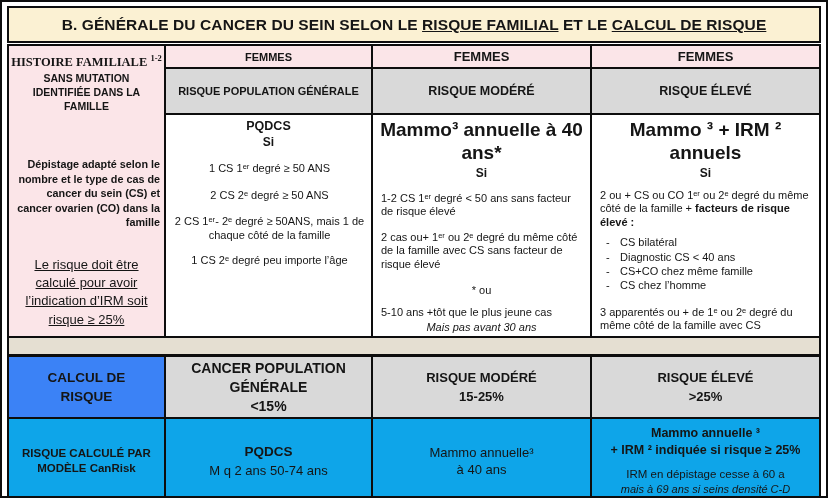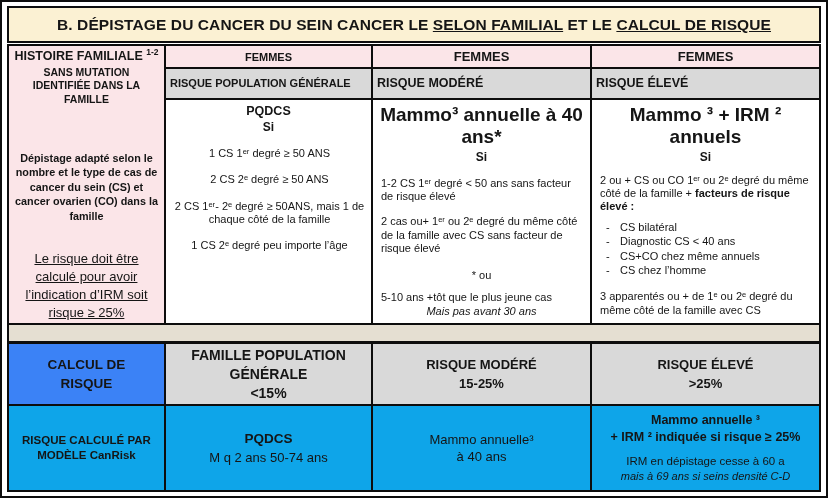--- a/index.html
+++ b/index.html
@@ -39,34 +39,34 @@
   tr.femmes-row td {
     background: #fbe5e8;
     text-align: center; font-weight: bold;
     vertical-align: middle; height: 23px;
     font-size: 13px; padding: 1px 2px;
   }
   tr.femmes-row td.small-femmes { font-size: 11px; }
 
   tr.risk-row td {
     background: #d9d9d9;
-    text-align: left; font-weight: bold;
-    vertical-align: middle; height: 30px;
+    text-align: center; font-weight: bold;
+    vertical-align: middle; height: 46px;
     font-size: 12.5px; line-height: 1.3; padding: 1px 4px;
   }
   tr.risk-row td.small-risk { font-size: 11px; }
 
   td.left-header {
     background: #ffffff; text-align: center;
     vertical-align: top; padding-top: 8px;
   }
-  .fam-heading { font-weight: bold; font-size: 12.5px; line-height: 1.25; }
+  .fam-heading { font-weight: bold; font-size: 12.5px; line-height: 1.25; font-family: Liberation Serif, serif; }
   .fam-heading sup { font-size: 8.5px; }
   .fam-sub { font-weight: bold; font-size: 10.5px; line-height: 1.3; margin-top: 1px; padding: 0 4px; }
-  .fam-para { font-weight: bold; font-size: 10.8px; line-height: 1.35; margin-top: 44px; padding: 0 2px; }
+  .fam-para { font-weight: bold; font-size: 10.8px; line-height: 1.35; margin-top: 44px; padding: 0 2px; text-align: right; }
   .fam-note { font-weight: normal; font-size: 13px; line-height: 1.4; margin-top: 26px; text-decoration: underline; padding: 0 2px; }
 
   tr.body-row td { height: 202px; font-size: 11px; line-height: 1.22; }
   .cell-heading { text-align: center; font-weight: bold; font-size: 12.5px; line-height: 1.2; padding-top: 2px; }
   .cell-heading.big { font-size: 19px; }
   .cell-si { text-align: center; font-weight: bold; font-size: 12px; line-height: 1.2; margin-top: 1px; }
   .pop-item { margin-top: 13px; text-align: center; padding-left: 2px; }
   .pop-item.tight { margin-top: 12px; }
   .mod-item { margin-top: 12px; text-align: left; padding-left: 2px; }
   .star-note { margin-top: 13px; text-align: center; }
@@ -103,21 +103,21 @@
   .result-reg { font-size: 13px; }
   .result-mammo { font-size: 13px; line-height: 1.35; }
   .result-bold { font-weight: bold; font-size: 12.5px; line-height: 1.35; }
   .result-note { font-size: 11.5px; line-height: 1.35; margin-top: 8px; }
   .result-note-italic { font-size: 11px; font-style: italic; line-height: 1.4; }
 </style>
 </head>
 <body>
 
 <div class="title-box">
-  <span>B. DÉPISTAGE DU CANCER DU SEIN CANCER LE </span><span class="u">SELON FAMILIAL</span><span> ET LE </span><span class="u">CALCUL DE RISQUE</span>
+  <span>B. GÉNÉRALE DU CANCER DU SEIN SELON LE </span><span class="u">RISQUE FAMILIAL</span><span> ET LE </span><span class="u">CALCUL DE RISQUE</span>
 </div>
 
 <table class="grid">
   <colgroup>
     <col style="width:157px">
     <col style="width:207px">
     <col style="width:219px">
     <col>
   </colgroup>
 
@@ -158,38 +158,38 @@
       <div class="mod-note">5-10 ans +tôt que le plus jeune cas</div>
       <div class="mod-note-italic">Mais pas avant 30 ans</div>
     </td>
     <td>
       <div class="cell-heading big">Mammo ³ + IRM ² annuels</div>
       <div class="cell-si">Si</div>
       <div class="high-intro"><span>2 ou + CS ou CO 1ᵉʳ ou 2ᵉ degré du même côté de la famille + </span><span class="bold-inline">facteurs de risque élevé :</span></div>
       <ul class="dash-list">
         <li>CS bilatéral</li>
         <li>Diagnostic CS &lt; 40 ans</li>
-        <li>CS+CO chez même annuels</li>
+        <li>CS+CO chez même famille</li>
         <li>CS chez l’homme</li>
       </ul>
       <div class="high-outro">3 apparentés ou + de 1ᵉ ou 2ᵉ degré du même côté de la famille avec CS</div>
     </td>
   </tr>
 
   <tr class="sep-row">
     <td colspan="4"></td>
   </tr>
 
   <tr class="calc-row">
     <td class="green-cell">
       <div>CALCUL DE</div>
       <div>RISQUE</div>
     </td>
     <td class="pop-calc">
-      <div>FAMILLE POPULATION</div>
+      <div>CANCER POPULATION</div>
       <div>GÉNÉRALE</div>
       <div>&lt;15%</div>
     </td>
     <td>
       <div>RISQUE MODÉRÉ</div>
       <div>15-25%</div>
     </td>
     <td>
       <div>RISQUE ÉLEVÉ</div>
       <div>&gt;25%</div>

